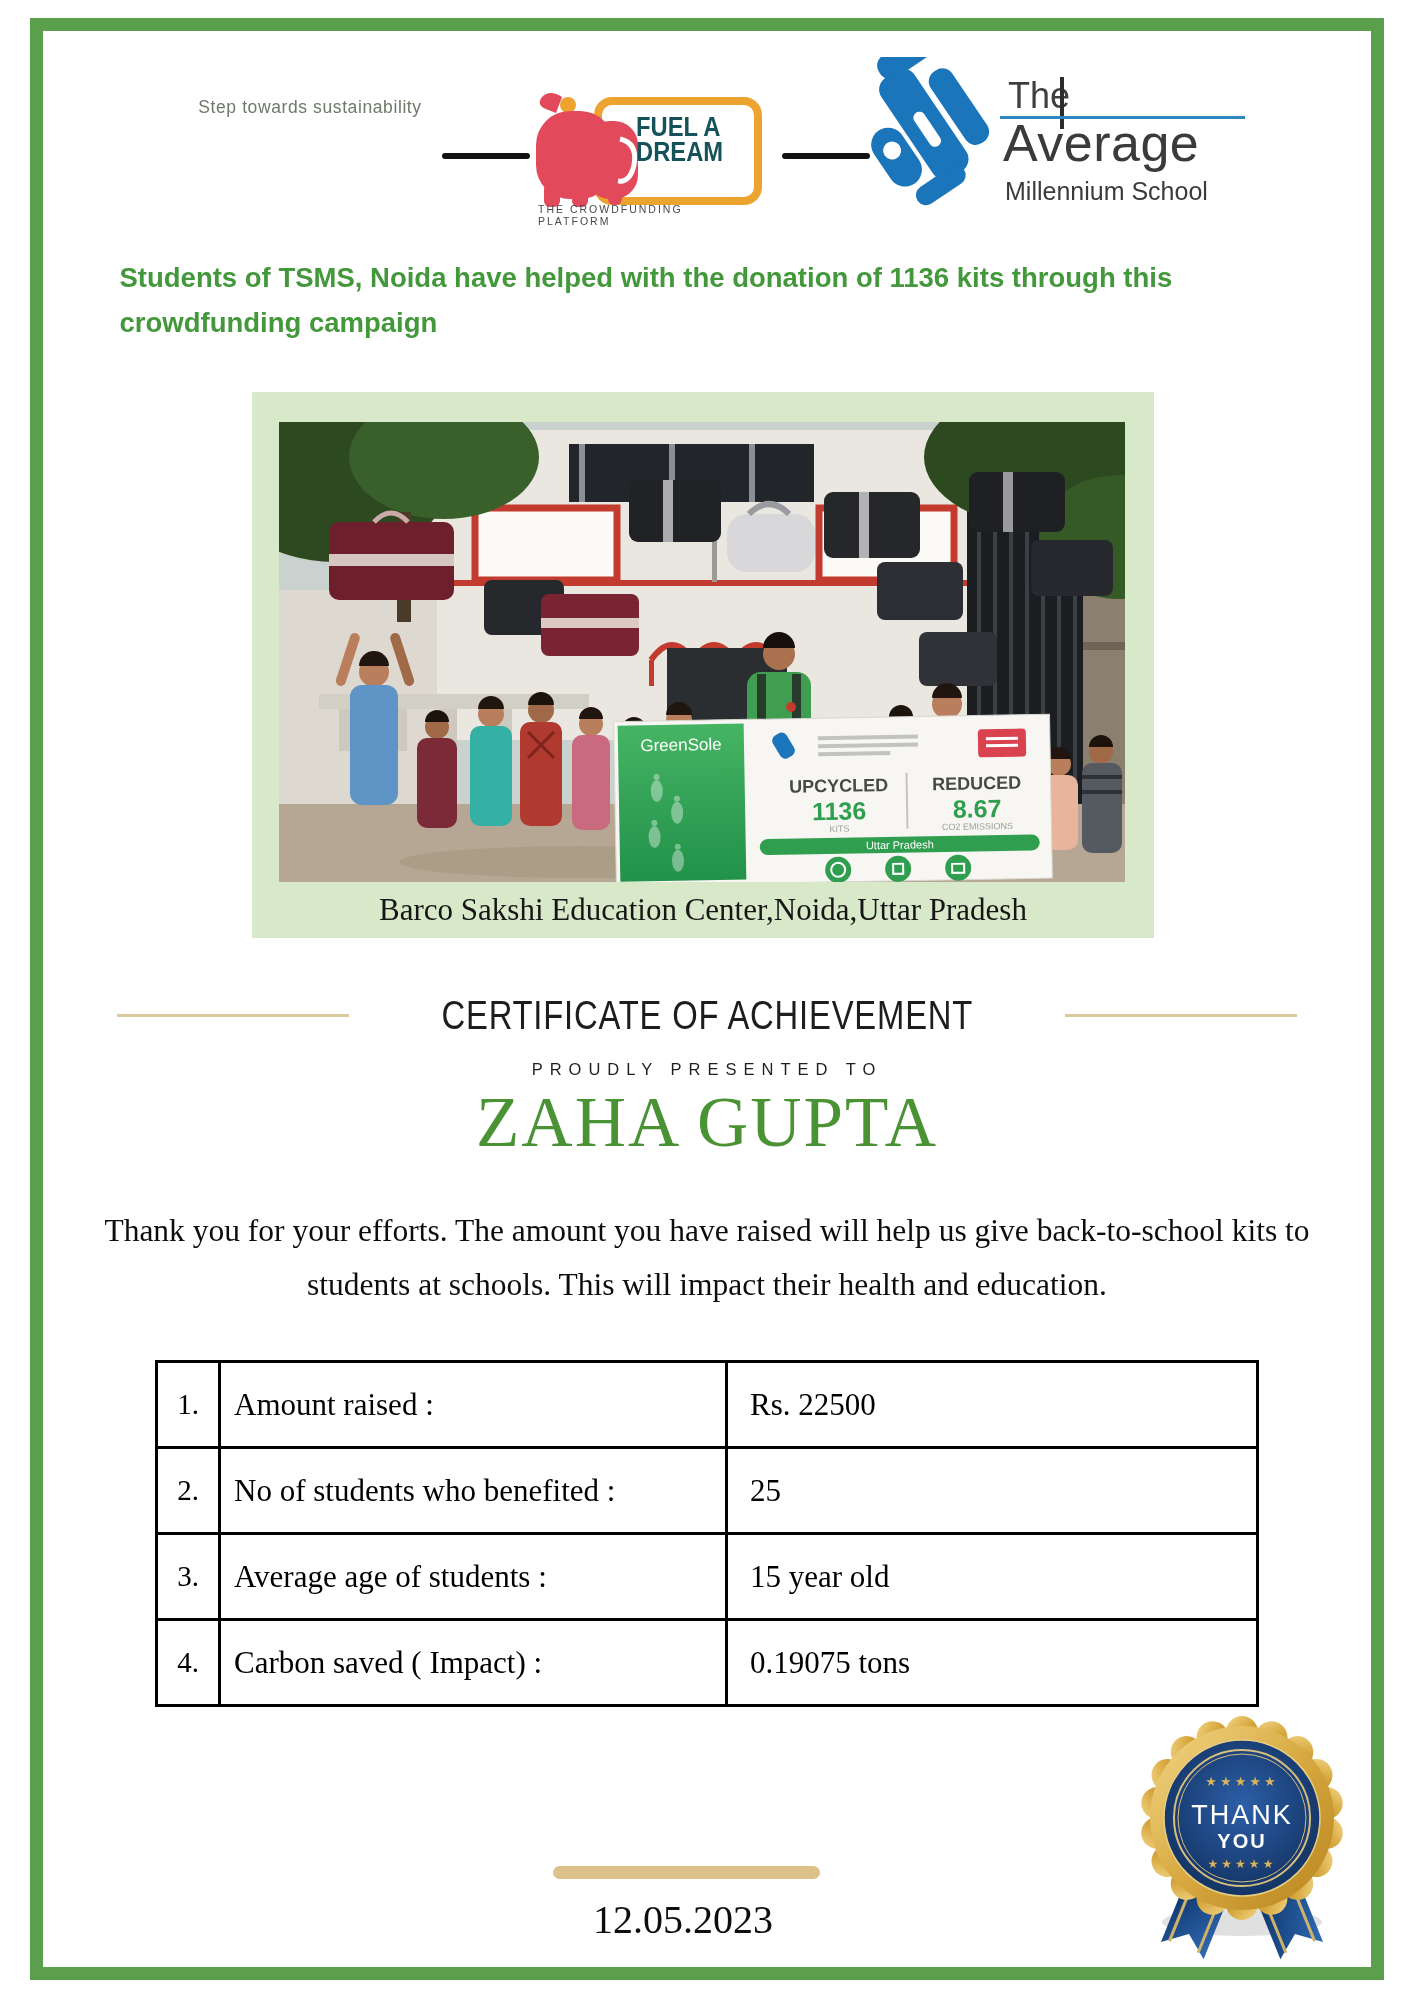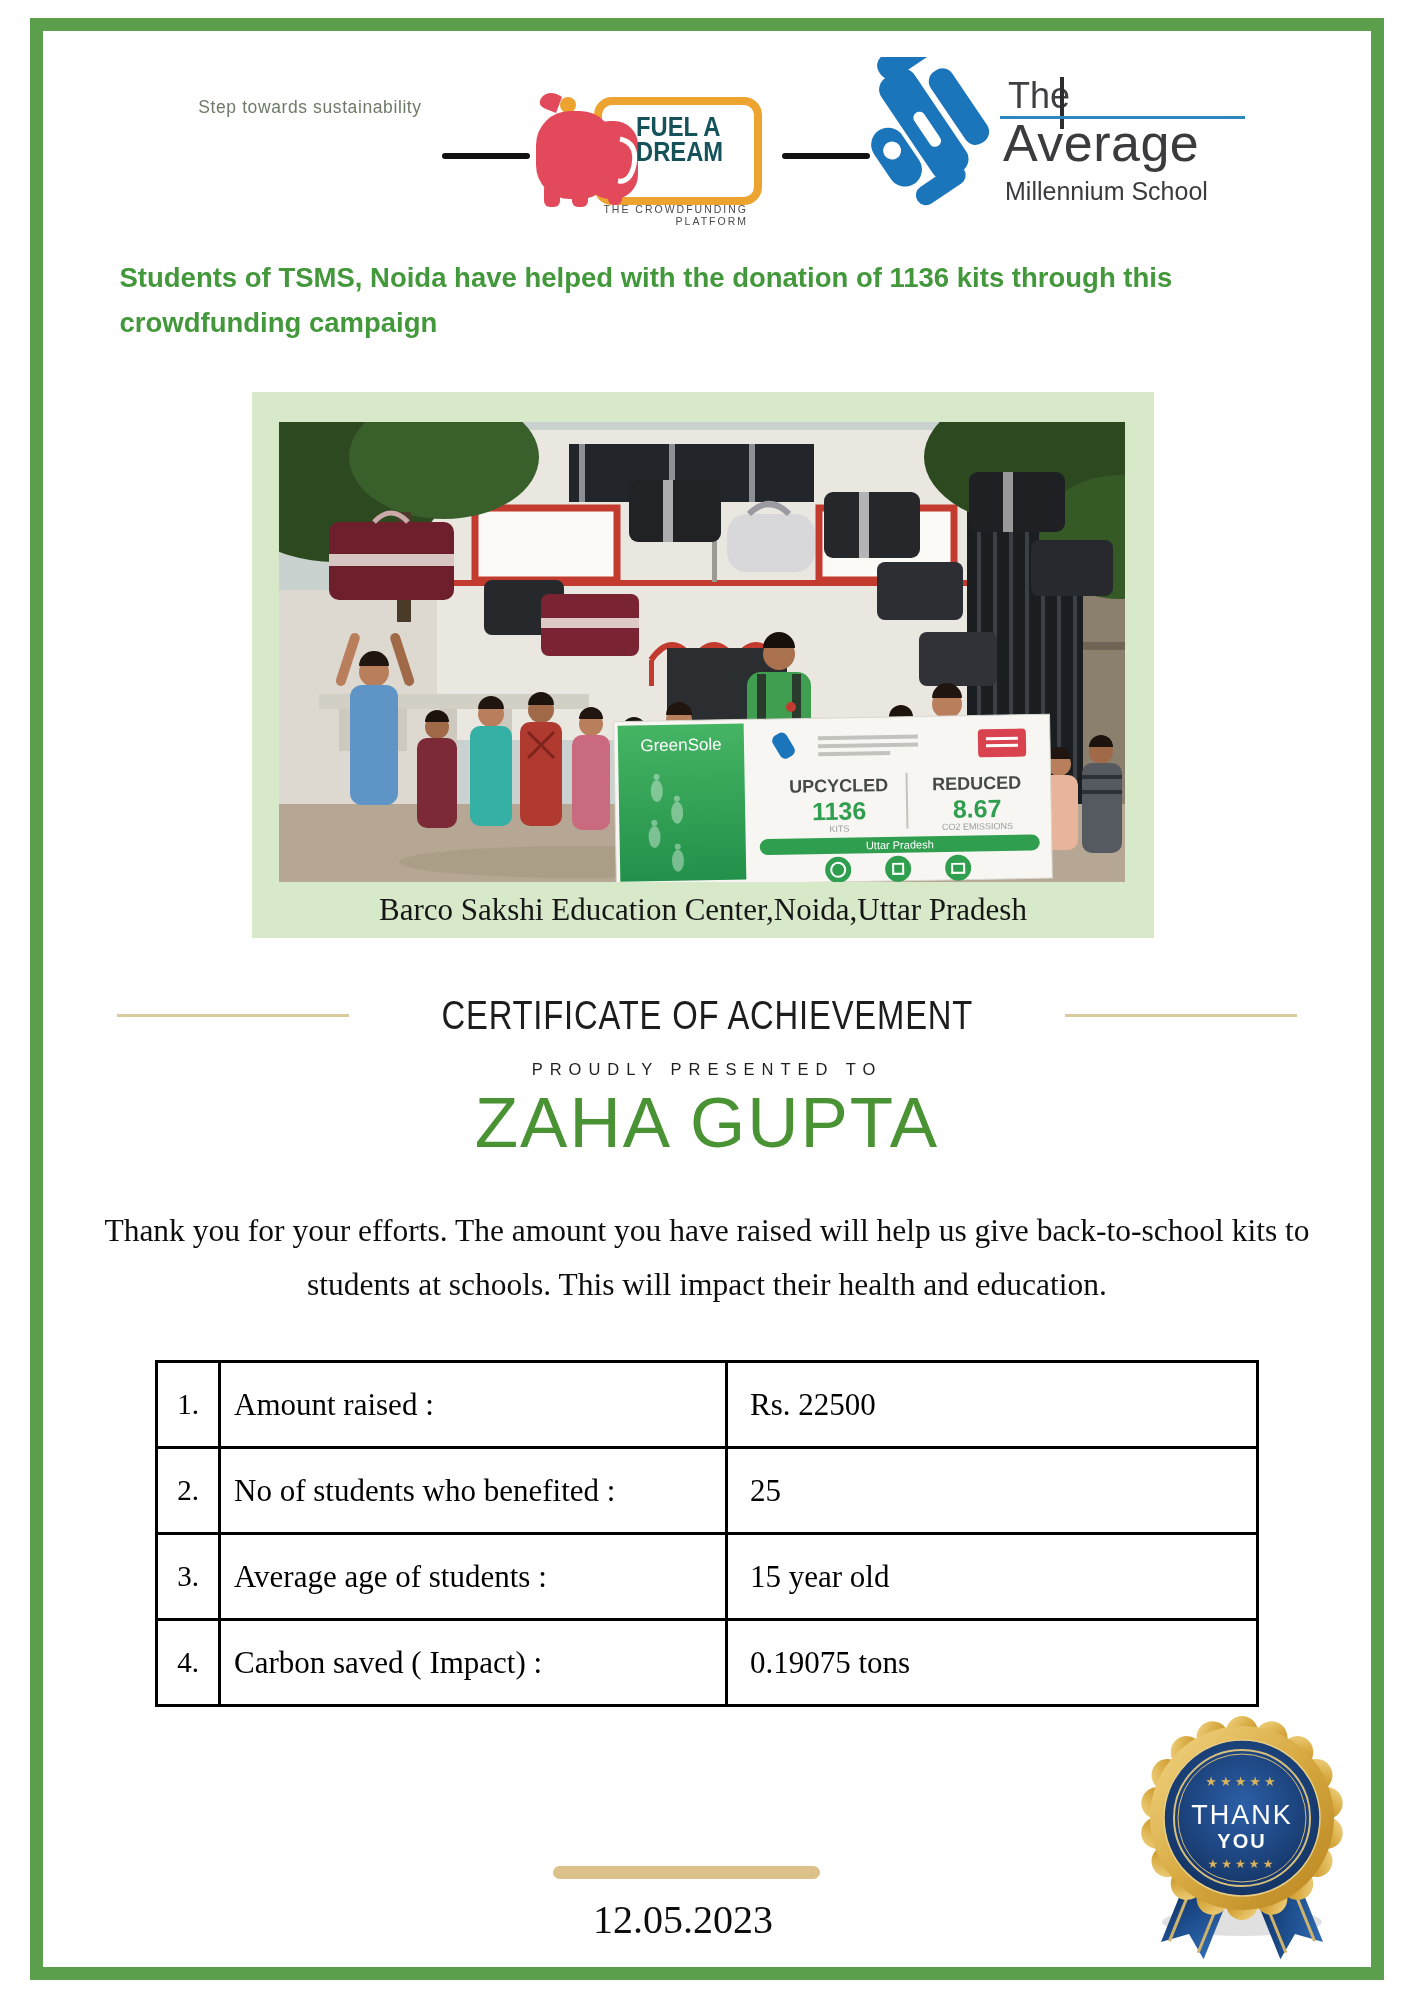--- a/index.html
+++ b/index.html
@@ -13,21 +13,21 @@
   .greensole{position:absolute;left:85px;top:38px;width:330px;text-align:center;}
   .gs-word{font-size:47px;color:#69a844;letter-spacing:1px;font-weight:400;}
   .gs-reg{font-size:15px;vertical-align:26px;color:#69a844;}
   .gs-tag{font-size:17.5px;color:#6e7a68;letter-spacing:.6px;margin-top:4px;}
   .dash{position:absolute;width:88px;height:6px;background:#111;border-radius:3px;top:98px;}
   .dash1{left:382px;} .dash2{left:722px;}
   .fad{position:absolute;left:468px;top:12px;width:230px;height:150px;}
   .fad-box{position:absolute;left:66px;top:30px;width:152px;height:92px;border:8px solid #eca32f;border-radius:18px;background:#fff;}
   .fad-words{position:absolute;left:108px;top:48px;width:120px;color:#15525a;font-weight:bold;
              font-size:27px;line-height:.92;transform:scaleX(.88);transform-origin:left;}
-  .fad-tag{position:absolute;left:10px;top:136px;width:210px;text-align:right;font-size:10.5px;
+  .fad-tag{position:absolute;left:10px;top:136px;width:210px;text-align:left;font-size:10.5px;
            letter-spacing:2px;color:#4a4a4a;}
   .fad-el{position:absolute;left:-4px;top:16px;}
   .shriram{position:absolute;left:800px;top:0px;width:420px;height:170px;}
   .sh-glyph{position:absolute;left:0;top:2px;}
   .sh-the{position:absolute;left:148px;top:20px;font-size:36px;color:#3f3f41;}
   .sh-bar{position:absolute;left:200px;top:22px;width:4px;height:52px;background:#2c2c2e;}
   .sh-line{position:absolute;left:140px;top:61px;width:245px;height:2.5px;background:#2e86c1;}
   .sh-name{position:absolute;left:143px;top:58px;font-size:52px;color:#3b3b3d;letter-spacing:.5px;}
   .sh-sub{position:absolute;left:145px;top:122px;font-size:25px;color:#3b3b3d;}
 
@@ -41,21 +41,21 @@
   .photo-caption{position:absolute;left:0;bottom:10px;width:100%;text-align:center;
                  font-family:"Liberation Serif",serif;font-size:31px;color:#161616;}
 
   
   .title-row{position:absolute;top:992px;left:0;width:100%;display:flex;align-items:center;justify-content:center;gap:26px;}
   .title-line{width:232px;height:3px;background:#d9cb9e;}
   .cert-title{font-size:41px;color:#1d1d1d;letter-spacing:1px;transform:scaleX(.8);white-space:nowrap;}
   .presented{position:absolute;top:1060px;left:0;width:100%;text-align:center;font-size:16.5px;
              letter-spacing:7px;color:#1f1f1f;}
   .recipient{position:absolute;top:1082px;left:0;width:100%;text-align:center;font-size:71px;
-             color:#4a9334;letter-spacing:2px;}
+             color:#4a9334;letter-spacing:2px;font-family:Liberation Serif, serif;}
   .message{position:absolute;top:1204px;left:50%;transform:translateX(-50%);width:1310px;
            text-align:center;font-family:"Liberation Serif",serif;font-size:31.5px;color:#0d0d0d;line-height:1.72;}
 
   
   .impact-table{position:absolute;left:155px;top:1360px;width:1104px;border-collapse:collapse;
                 font-family:"Liberation Serif",serif;font-size:31px;color:#000;table-layout:fixed;}
   .impact-table td{border:3.5px solid #000;height:81px;background:#fff;}
   td.c-num{width:58px;text-align:center;font-size:29px;}
   td.c-label{width:490px;padding-left:13px;}
   td.c-value{padding-left:22px;}

